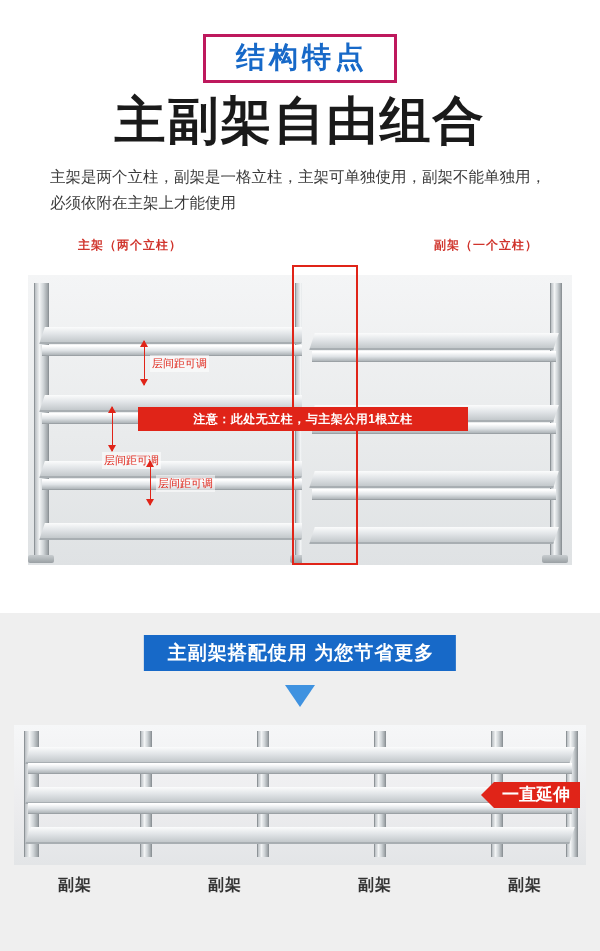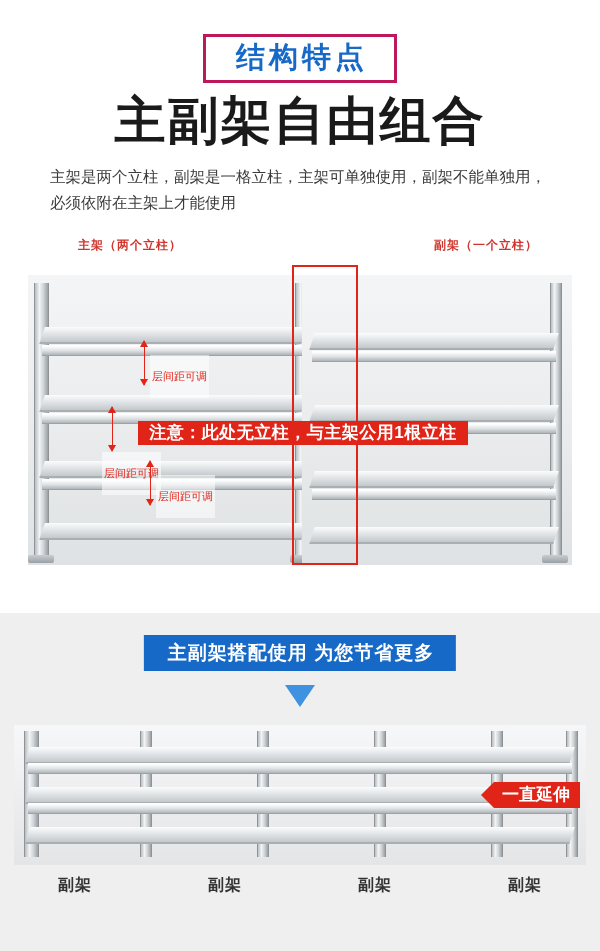--- a/index.html
+++ b/index.html
@@ -149,32 +149,32 @@
     border-right: 4.5px solid transparent;
   }
   .dim:before { top: -1px; border-bottom: 7px solid #e02418; }
   .dim:after { bottom: -1px; border-top: 7px solid #e02418; }
   .dim-label {
     position: absolute;
     font-size: 11px;
     color: #e02418;
     white-space: nowrap;
     background: rgba(255,255,255,0.55);
-    padding: 14px 2px;
+    padding: 1px 2px;
   }
 
   .notice-bar {
     position: absolute;
     left: 118px;
-    top: 146px;
+    top: 132px;
     width: 330px;
     height: 24px;
     background: #e02418;
     color: #ffffff;
-    font-size: 17px;
+    font-size: 12px;
     font-weight: bold;
     line-height: 24px;
     text-align: center;
     letter-spacing: 0.5px;
   }
 
   
   .bottom {
     position: absolute;
     left: 0;

